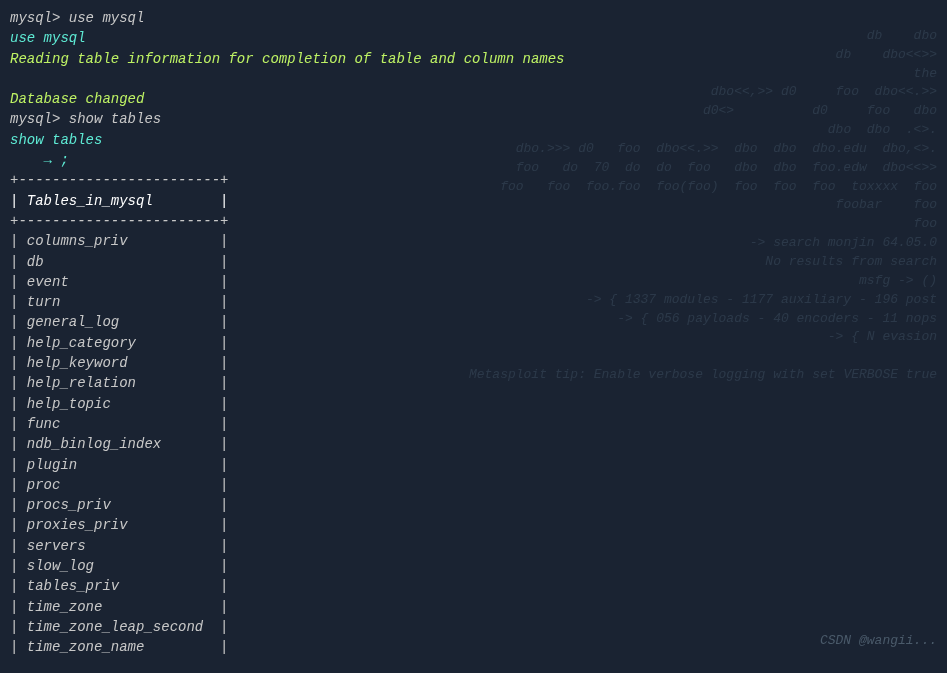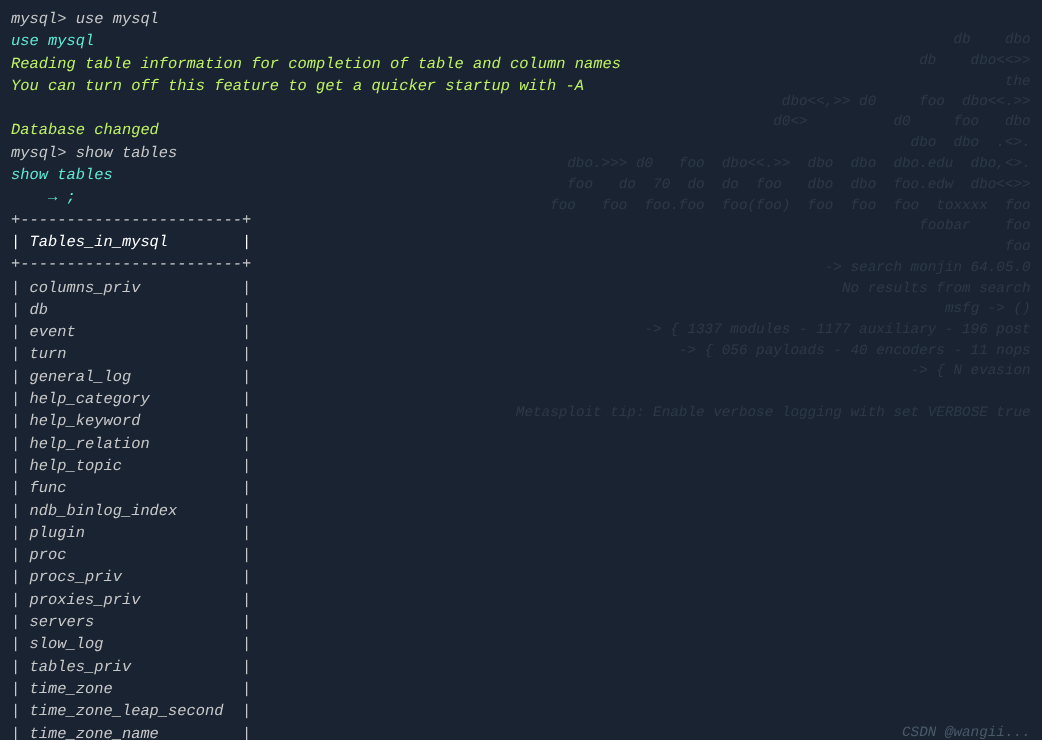--- a/index.html
+++ b/index.html
@@ -51,21 +51,21 @@
       color: #ffffff;
     }
 
     .table-item {
       color: #c8c8c8;
     }
 
     .watermark {
       position: absolute;
       right: 10px;
-      bottom: 0;
+      bottom: 25px;
       color: #4a5a6a;
       font-size: 13px;
     }
 
     
     .bg-overlay {
       position: absolute;
       top: 0;
       left: 0;
       right: 0;
@@ -115,21 +115,20 @@
 
 Metasploit tip: Enable verbose logging with set VERBOSE true
     </div>
   </div>
 
   <div>
 
     <div class="line prompt">mysql&gt; use mysql</div>
     <div class="line">use mysql</div>
     <div class="line info">Reading table information for completion of table and column names</div>
-    <div class="line info">You can turn off this feature to get a quicker startup with -A</div>
     <div class="line">&nbsp;</div>
     <div class="line info">Database changed</div>
     <div class="line prompt">mysql&gt; show tables</div>
     <div class="line">show tables</div>
     <div class="line">    → ;</div>
     <div class="line table-border">+------------------------+</div>
     <div class="line table-header">| Tables_in_mysql        |</div>
     <div class="line table-border">+------------------------+</div>
     <div class="line table-item">| columns_priv           |</div>
     <div class="line table-item">| db                     |</div>

